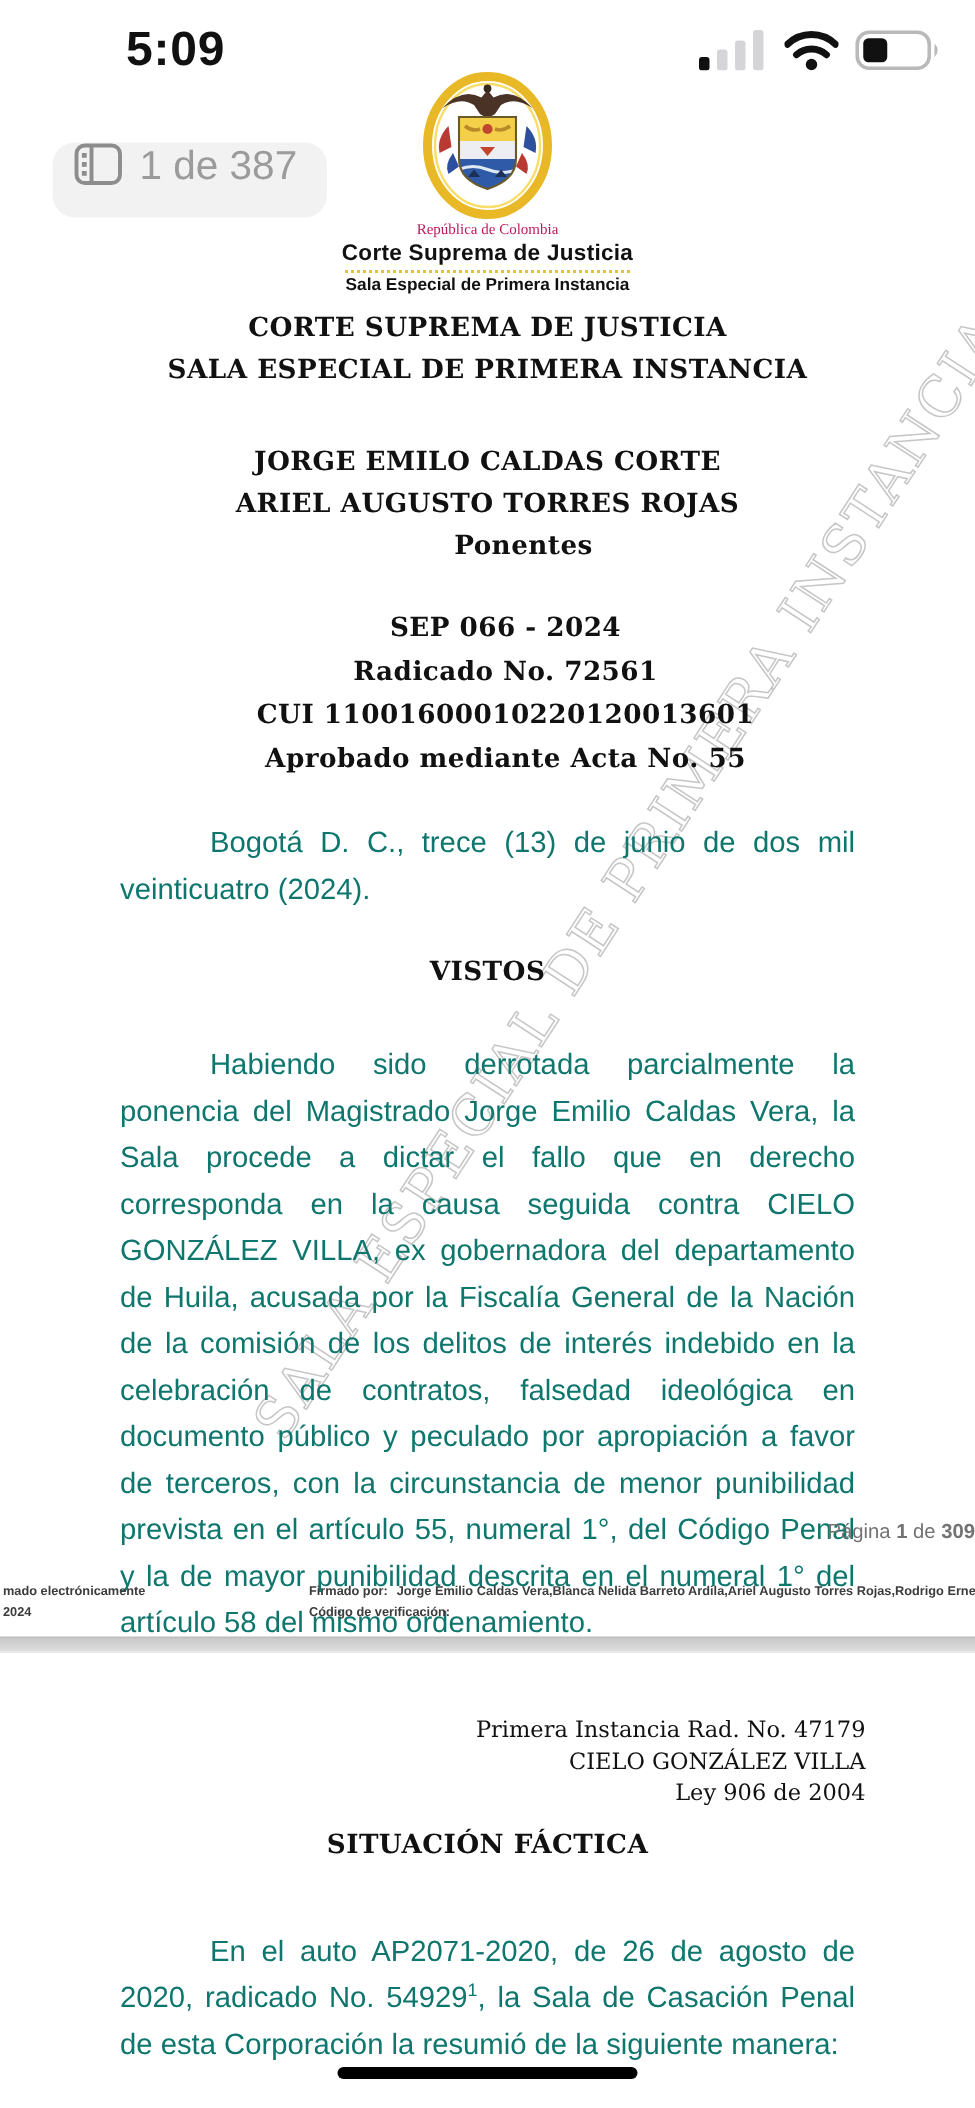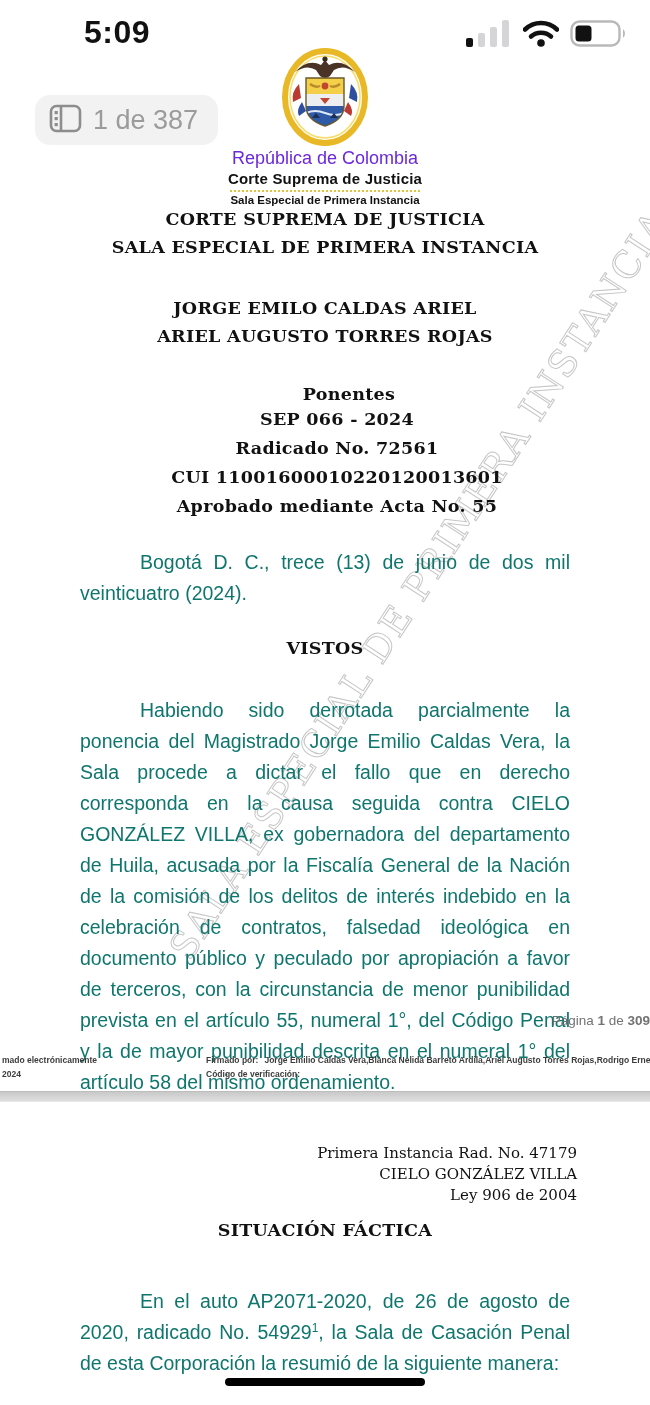--- a/index.html
+++ b/index.html
@@ -18,31 +18,31 @@
   }
   .status-icons {
     position:absolute; right:22px; top:20px;
     display:flex; align-items:center; gap:11px;
   }
   
   .page-pill {
     position:absolute; left:35px; top:95px;
     height:50px; padding:0 20px 0 14px;
     background:#f2f2f3; border-radius:15px;
-    display:flex; align-items:center; gap:11px;
+    display:flex; align-items:flex-start; gap:11px;
   }
   .page-pill .label {
     font-size:27px; color:#9b9b9b; font-weight:400;
   }
   
   .letterhead { position:absolute; left:0; right:0; top:46px; text-align:center; }
   .crest { display:block; margin:0 auto; }
   .lh-country {
-    margin-top:2px; font-family:Liberation Sans, sans-serif;
-    font-size:18px; color:#6d28d9;
+    margin-top:2px; font-family:Liberation Serif, serif;
+    font-size:10px; color:#be185d;
   }
   .lh-court {
     margin-top:1px; font-size:15px; font-weight:bold; color:#111;
     letter-spacing:.2px;
   }
   .lh-dotted {
     width:190px; margin:3px auto 2px auto;
     border-top:2px dotted #dfc43c;
   }
   .lh-chamber { font-size:11.5px; font-weight:bold; color:#111; }
@@ -193,23 +193,23 @@
       <div class="lh-dotted"></div>
       <div class="lh-chamber">Sala Especial de Primera Instancia</div>
     </div>
 
     <div class="center-line stack" style="top:205px;">
       <div>CORTE SUPREMA DE JUSTICIA</div>
       <div>SALA ESPECIAL DE PRIMERA INSTANCIA</div>
     </div>
 
     <div class="center-line stack" style="top:294px;">
-      <div>JORGE EMILO CALDAS ARIEL</div>
+      <div>JORGE EMILO CALDAS CORTE</div>
       <div>ARIEL AUGUSTO TORRES ROJAS</div>
-      <div style="margin-top:30px;padding-left:48px;">Ponentes</div>
+      <div style="padding-left:48px;">Ponentes</div>
     </div>
 
     <div class="center-line case-stack" style="top:405px;padding-left:24px;">
       <div>SEP 066 - 2024</div>
       <div>Radicado No. 72561</div>
       <div>CUI 11001600010220120013601</div>
       <div>Aprobado mediante Acta No. 55</div>
     </div>
 
     <div class="paragraph" style="top:547px;">Bogotá D. C., trece (13) de junio de dos mil veinticuatro (2024).</div>

